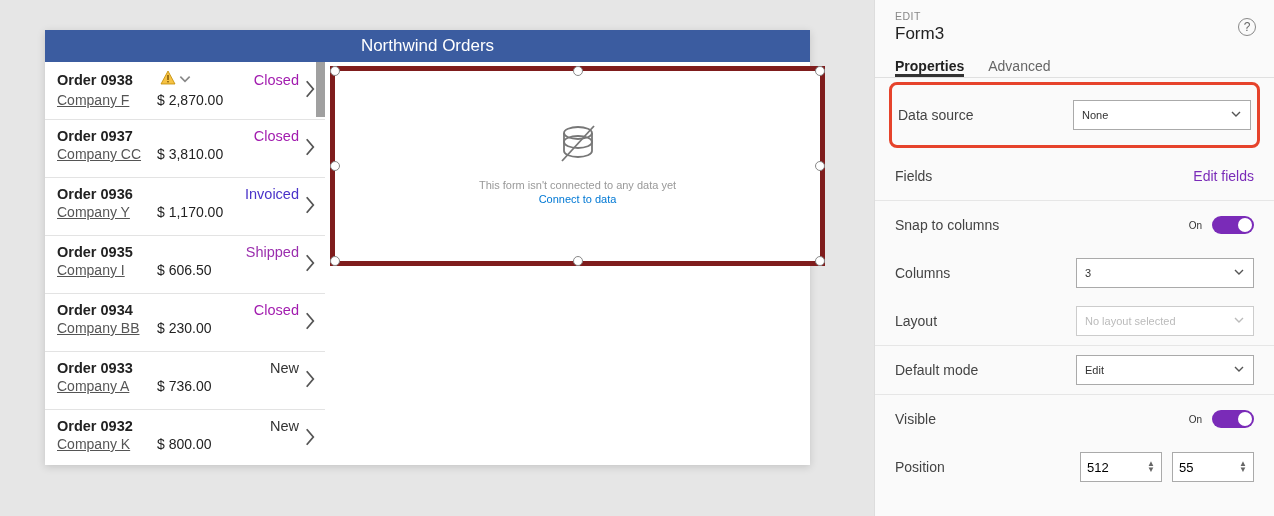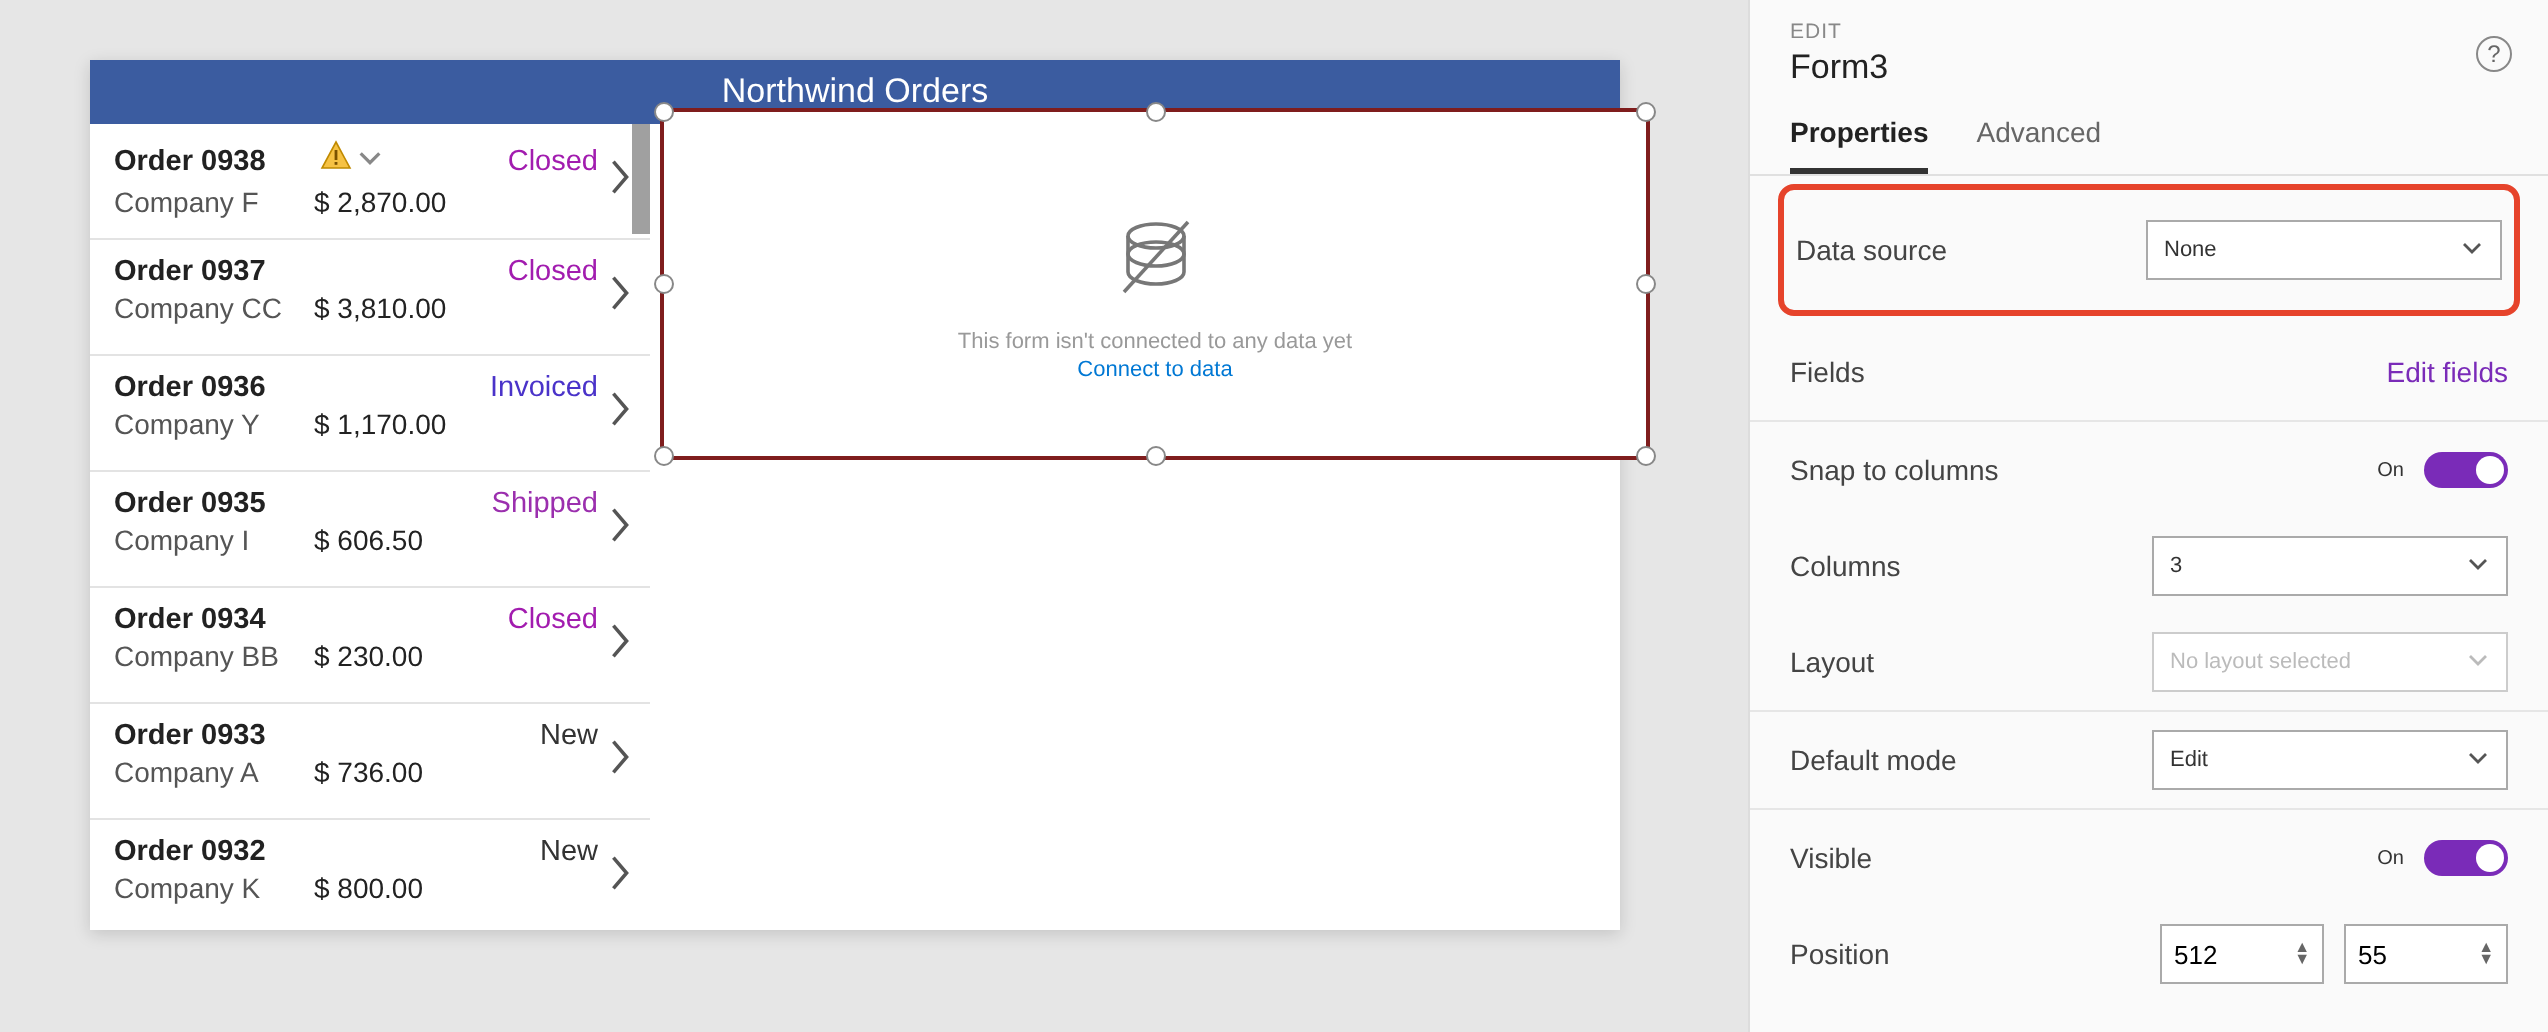--- a/index.html
+++ b/index.html
@@ -12,45 +12,45 @@
   .gallery::-webkit-scrollbar { width: 10px; }
   .gallery::-webkit-scrollbar-thumb { background: #b0b0b0; }
   .gallery::-webkit-scrollbar-track { background: #eee; }
   .scroll-thumb { position:absolute; right:0; top:0; width:9px; height:55px; background:#a0a0a0; }
 
   .order-item { border-bottom: 1px solid #e3e3e3; padding: 8px 12px; height: 58px; position: relative; }
   .order-row1 { display: flex; align-items: center; }
   .order-id { font-weight: 600; font-size: 14.5px; color: #222; flex: 0 0 100px; }
   .order-status { font-size: 14.5px; text-align: right; flex: 1; padding-right: 14px; }
   .order-row2 { display: flex; align-items: center; margin-top: 2px; }
-  .order-company { font-size: 14px; color: #555; flex: 0 0 100px; }
+  .order-company { font-size: 14px; color: #555; flex: 0 0 100px; text-decoration: underline; }
   .order-amount { font-size: 14px; color: #222; text-align: left; flex: 1; padding-right: 14px; }
   .chevron { position: absolute; right: 8px; top: 50%; transform: translateY(-50%); color: #555; }
   .status-Closed { color: #a21caf; }
   .status-Invoiced { color: #4a33c9; }
   .status-Shipped { color: #9b2fae; }
   .status-New { color: #333; }
 
-  .form-container { position:absolute; left:285px; top:24px; width:495px; height:176px; border:2px solid #7f1d1d; background:#fff; }
+  .form-container { position:absolute; left:285px; top:36px; width:495px; height:200px; border:5px solid #7f1d1d; background:#fff; }
   .handle { width:10px; height:10px; background:#fff; border:1px solid #888; border-radius:50%; position:absolute; }
   .handle.tl { left:-5px; top:-5px; } .handle.tm { left:50%; margin-left:-5px; top:-5px; } .handle.tr { right:-5px; top:-5px; }
   .handle.ml { left:-5px; top:50%; margin-top:-5px; } .handle.mr { right:-5px; top:50%; margin-top:-5px; }
   .handle.bl { left:-5px; bottom:-5px; } .handle.bm { left:50%; margin-left:-5px; bottom:-5px; } .handle.br { right:-5px; bottom:-5px; }
   .no-data { text-align:center; padding-top:50px; }
   .no-data .msg { font-size:11px; color:#999; margin-top:6px; }
   .no-data .link { font-size:11px; color:#0078d4; margin-top:2px; cursor:pointer; }
 
   .panel { position:absolute; right:0; top:0; width:400px; height:516px; background:#fafafa; border-left:1px solid #ddd; }
   .panel-header { padding: 10px 20px 0 20px; position:relative; }
   .edit-label { font-size:10.5px; color:#888; letter-spacing:0.5px; }
   .form-name { font-size:17px; color:#222; margin-top:2px; }
   .help-icon { position:absolute; right:18px; top:18px; width:18px; height:18px; border:1px solid #888; border-radius:50%; font-size:12px; color:#666; text-align:center; line-height:16px; cursor:pointer; }
 
   .tabs { padding: 14px 20px 0 20px; border-bottom:1px solid #e0e0e0; display:flex; gap:24px; }
-  .tab { font-size:14px; color:#666; padding-bottom:10px; cursor:pointer; }
+  .tab { font-size:14px; color:#666; cursor:pointer; }
   .tab.active { color:#222; font-weight:600; border-bottom:3px solid #333; }
 
   .prop-group { border-bottom:1px solid #e6e6e6; padding: 0 20px; }
   .prop-row { display:flex; align-items:center; min-height:48px; }
   .prop-label { flex:1; font-size:14px; color:#444; }
   .prop-control { flex: 0 0 178px; }
   .dropdown { width:100%; height:30px; border:1px solid #aaa; background:#fff; padding:0 8px; font-size:11px; color:#333; position:relative; display:flex; align-items:center; justify-content:space-between; cursor:pointer; }
   .dropdown.disabled { color:#bbb; border-color:#ccc; cursor:default; }
   .dd-chevron { color:#666; }
   .highlight { border:3px solid #e6432b; border-radius:8px; padding:6px 6px; margin: 4px -6px; }

